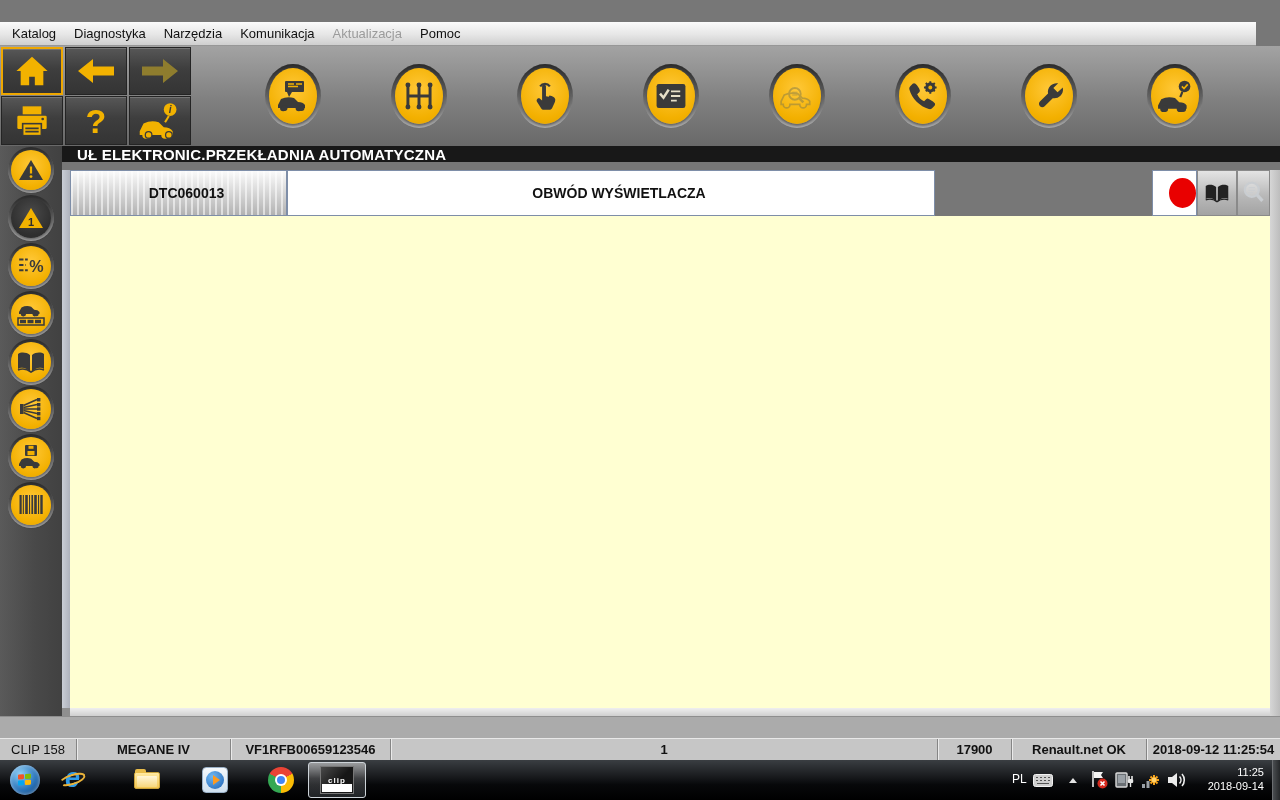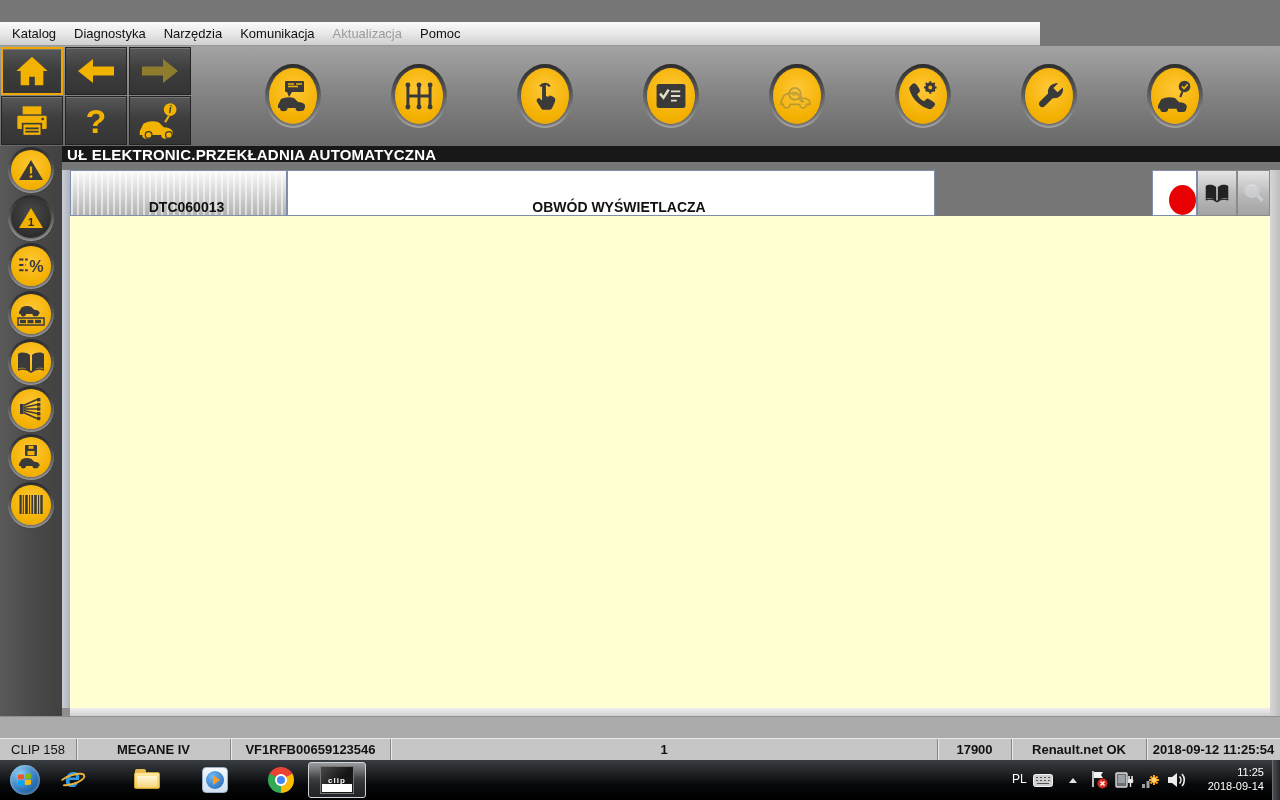--- a/index.html
+++ b/index.html
@@ -20,21 +20,21 @@
     background:linear-gradient(#e8e8e8,#9a9a9a 45%,#6a6a6a 50%,#8a8a8a);position:relative;}
   .wbtn.close{width:44px;background:linear-gradient(#f2b3a2,#d96a50 45%,#a93322 50%,#c2543c);}
   .glyph-min{position:absolute;left:9px;bottom:3px;width:10px;height:3px;background:#fff;box-shadow:0 1px 0 rgba(0,0,0,.5);}
   .glyph-rest{position:absolute;left:9px;top:3px;width:8px;height:7px;border:1px solid #fff;background:rgba(255,255,255,.15);}
   .glyph-rest::after{content:"";position:absolute;left:2px;top:-3px;width:8px;height:7px;border:1px solid #fff;}
   .glyph-x{position:absolute;left:50%;top:50%;width:11px;height:11px;transform:translate(-50%,-50%);}
   .glyph-x::before,.glyph-x::after{content:"";position:absolute;left:5px;top:0;width:2px;height:11px;background:#fff;}
   .glyph-x::before{transform:rotate(45deg);} .glyph-x::after{transform:rotate(-45deg);}
 
   
-  .menubar{left:0;top:22px;width:1040px;height:24px;
+  .menubar{left:0;top:22px;width:1256px;height:24px;
     background:linear-gradient(#fbfbfb,#e6e6e6 55%,#cfcfcf);
     border-bottom:1px solid #979797;display:flex;align-items:center;
     font-size:13px;color:#101010;padding-left:3px;}
   .mitem{padding:3px 9px;}
   .mitem.disabled{color:#9b9b9b;}
 
   
   .toolbar{left:0;top:46px;width:1280px;height:100px;
     background:linear-gradient(#a3a3a3,#7f7f7f 55%,#696969);}
   .tbtn{background:linear-gradient(#575757,#3e3e3e 45%,#343434);
@@ -53,26 +53,26 @@
   .tcircle{width:56px;height:64px;top:64px;}
   .scircle{width:46px;height:46px;left:8px;}
   .scircle .coin{inset:3px;}
 
   
   .sidebar{left:0;top:146px;width:62px;height:570px;
     background:linear-gradient(90deg,#5a5a5a,#494949 55%,#414141);}
 
   
   .module-header{left:62px;top:146px;width:1218px;height:16px;background:#181818;
-    color:#fff;font-weight:bold;font-size:15px;display:flex;align-items:center;padding-left:5px;letter-spacing:.2px;}
+    color:#fff;font-weight:bold;font-size:15px;display:flex;align-items:center;padding-left:15px;letter-spacing:.2px;}
   .lstrip{left:62px;top:170px;width:8px;height:546px;background:linear-gradient(90deg,#c9cdd5,#aeb2bc);}
   .rstrip{left:1270px;top:170px;width:10px;height:546px;background:linear-gradient(90deg,#d6d6d6,#bdbdbd);}
   .bstrip{left:70px;top:708px;width:1200px;height:8px;background:linear-gradient(#efefef,#cfcfcf);}
   .bcorner{left:62px;top:708px;width:8px;height:8px;background:#8f8f8f;}
-  .cell{top:170px;height:46px;border:1px solid #7e8ea8;display:flex;align-items:flex-end;justify-content:center;
+  .cell{top:170px;height:46px;border:1px solid #7e8ea8;display:flex;align-items:center;justify-content:center;
     font-size:14px;font-weight:bold;color:#111;background:#fff;padding-left:16px;}
   .dtc-code{left:70px;width:217px;
     background:repeating-linear-gradient(90deg,rgba(255,255,255,.55) 0 2px,rgba(0,0,0,0) 2px 6px),
                linear-gradient(#fafafa,#b2b2b2);}
   .dtc-desc{left:287px;width:648px;}
   .dtc-status{left:935px;width:217px;}
   .dtc-ind{left:1152px;width:45px;}
   .dot{width:30px;height:30px;border-radius:50%;background:#e90000;}
   .sqbtn{top:170px;height:46px;border:1px solid #8a8a8a;display:flex;align-items:center;justify-content:center;
     background:linear-gradient(#e4e4e4,#b9b9b9 55%,#a3a3a3);}

